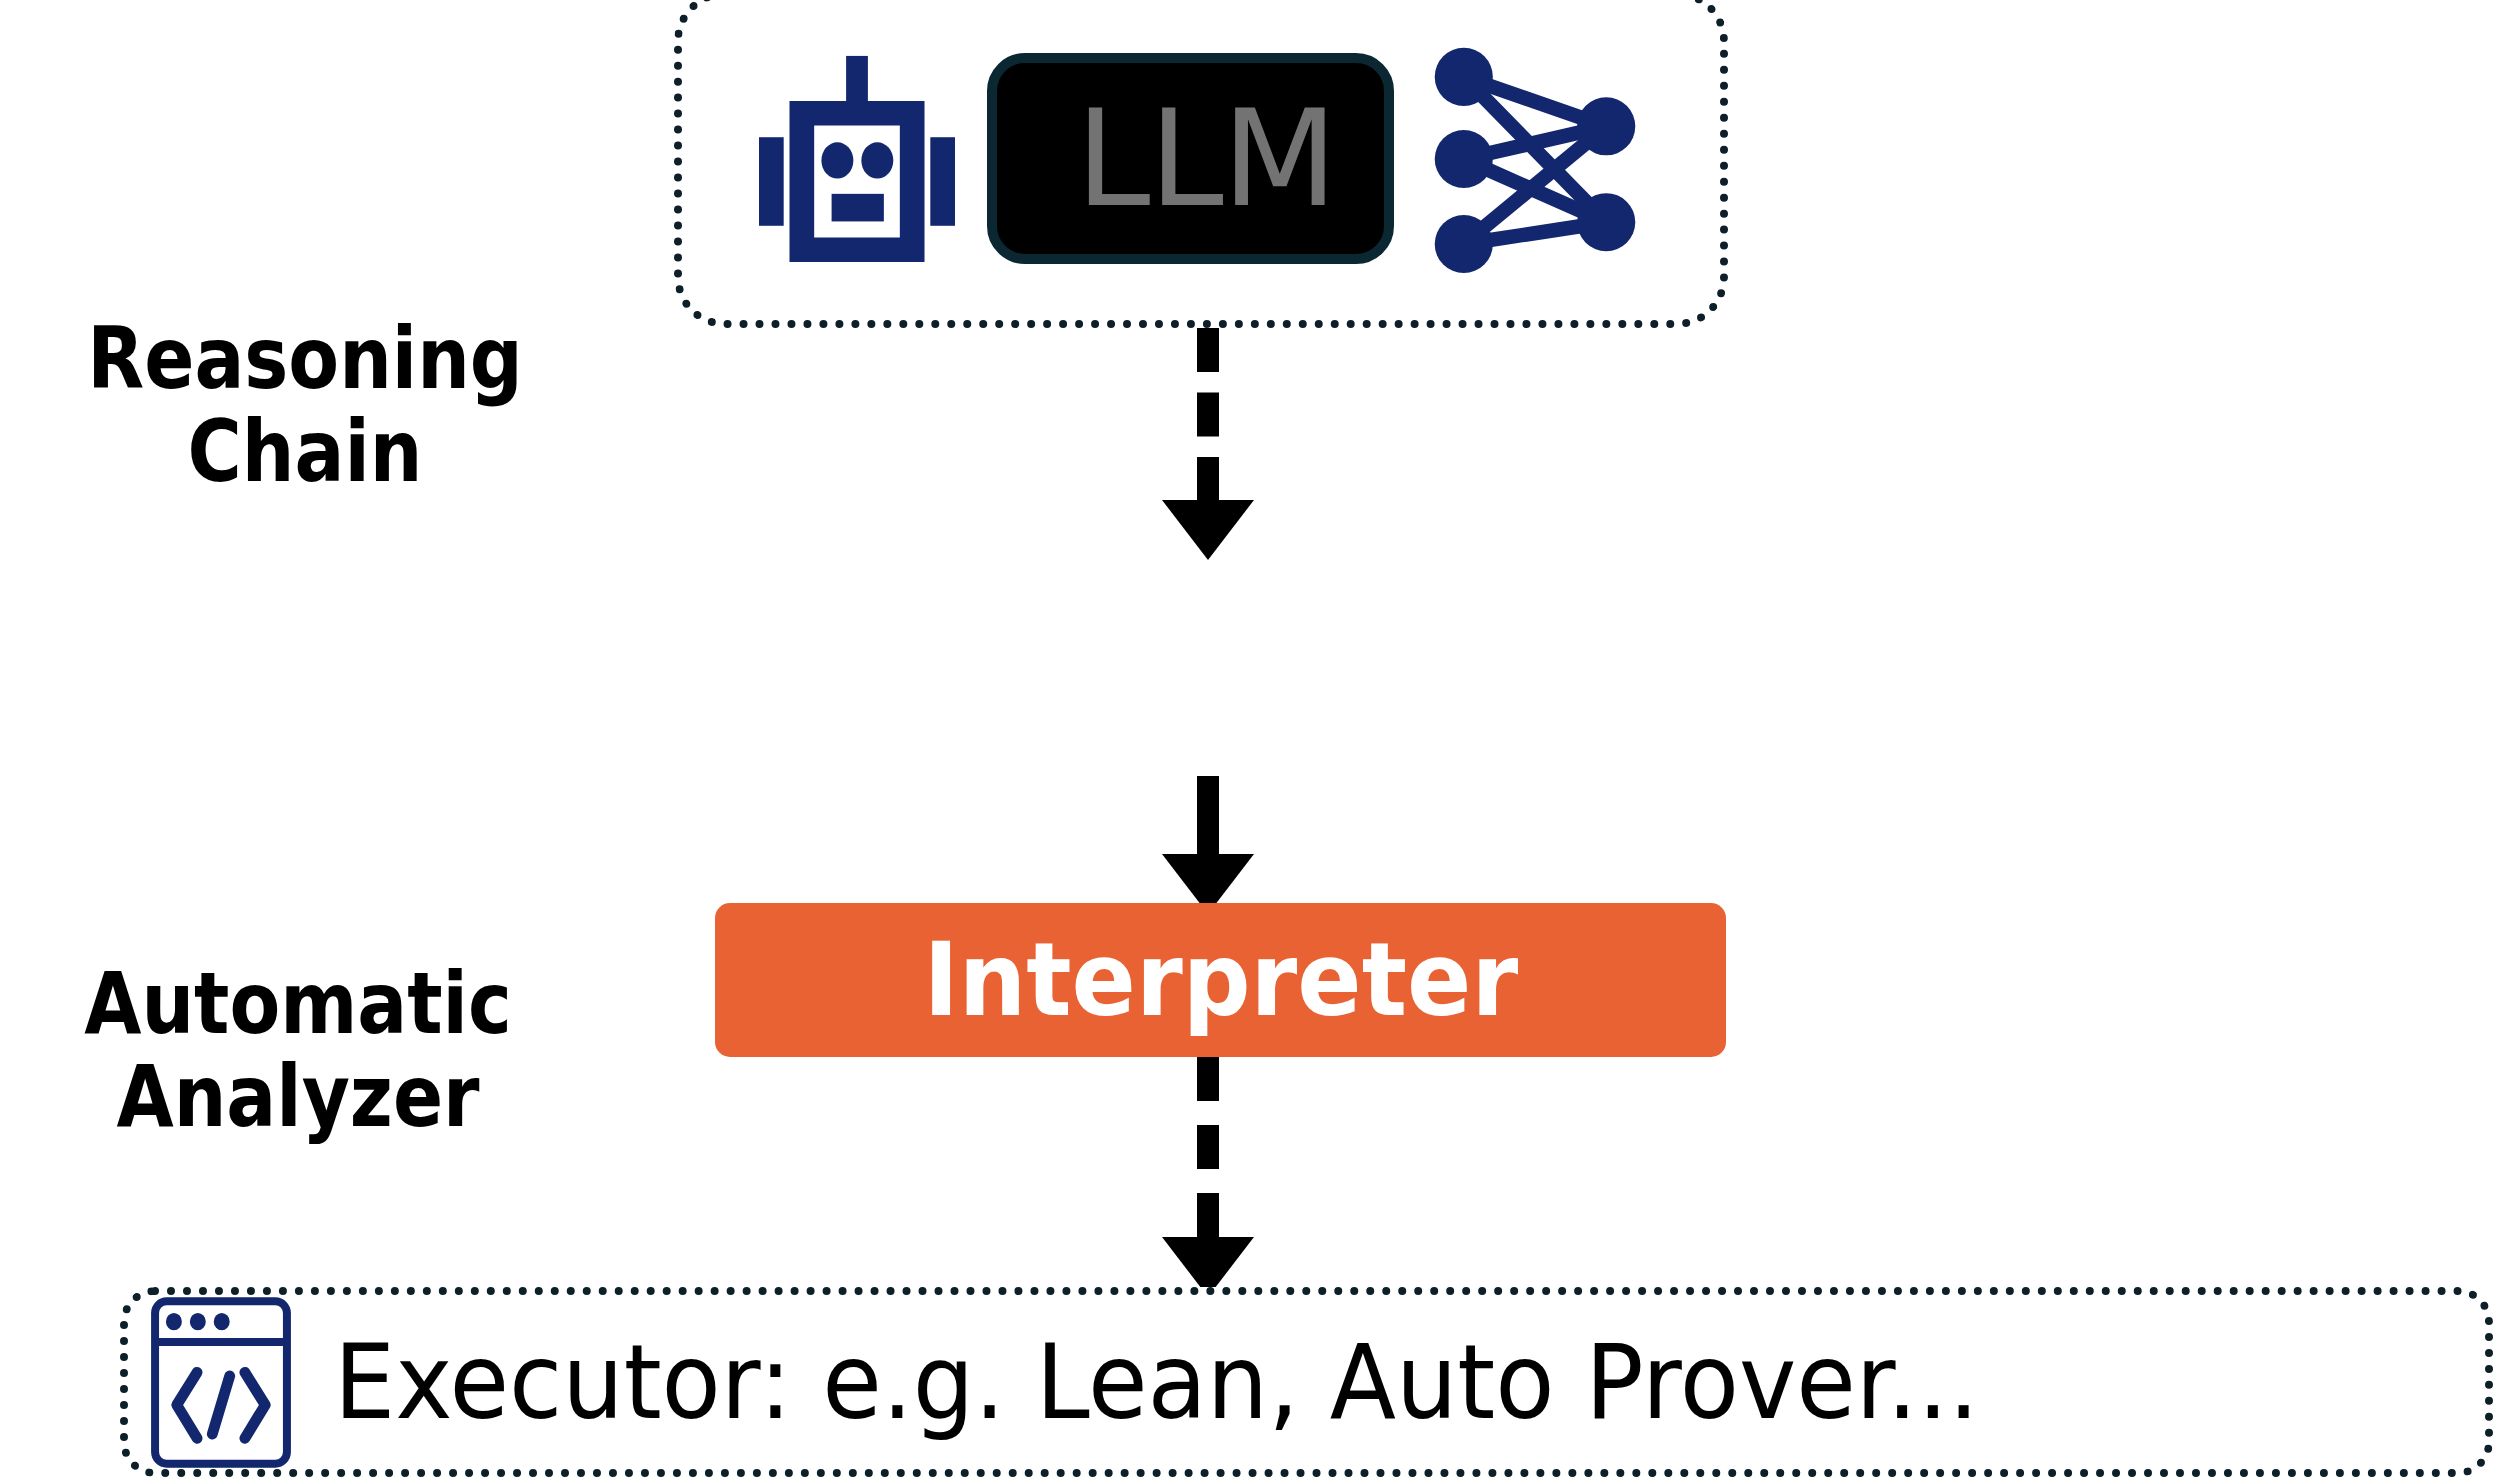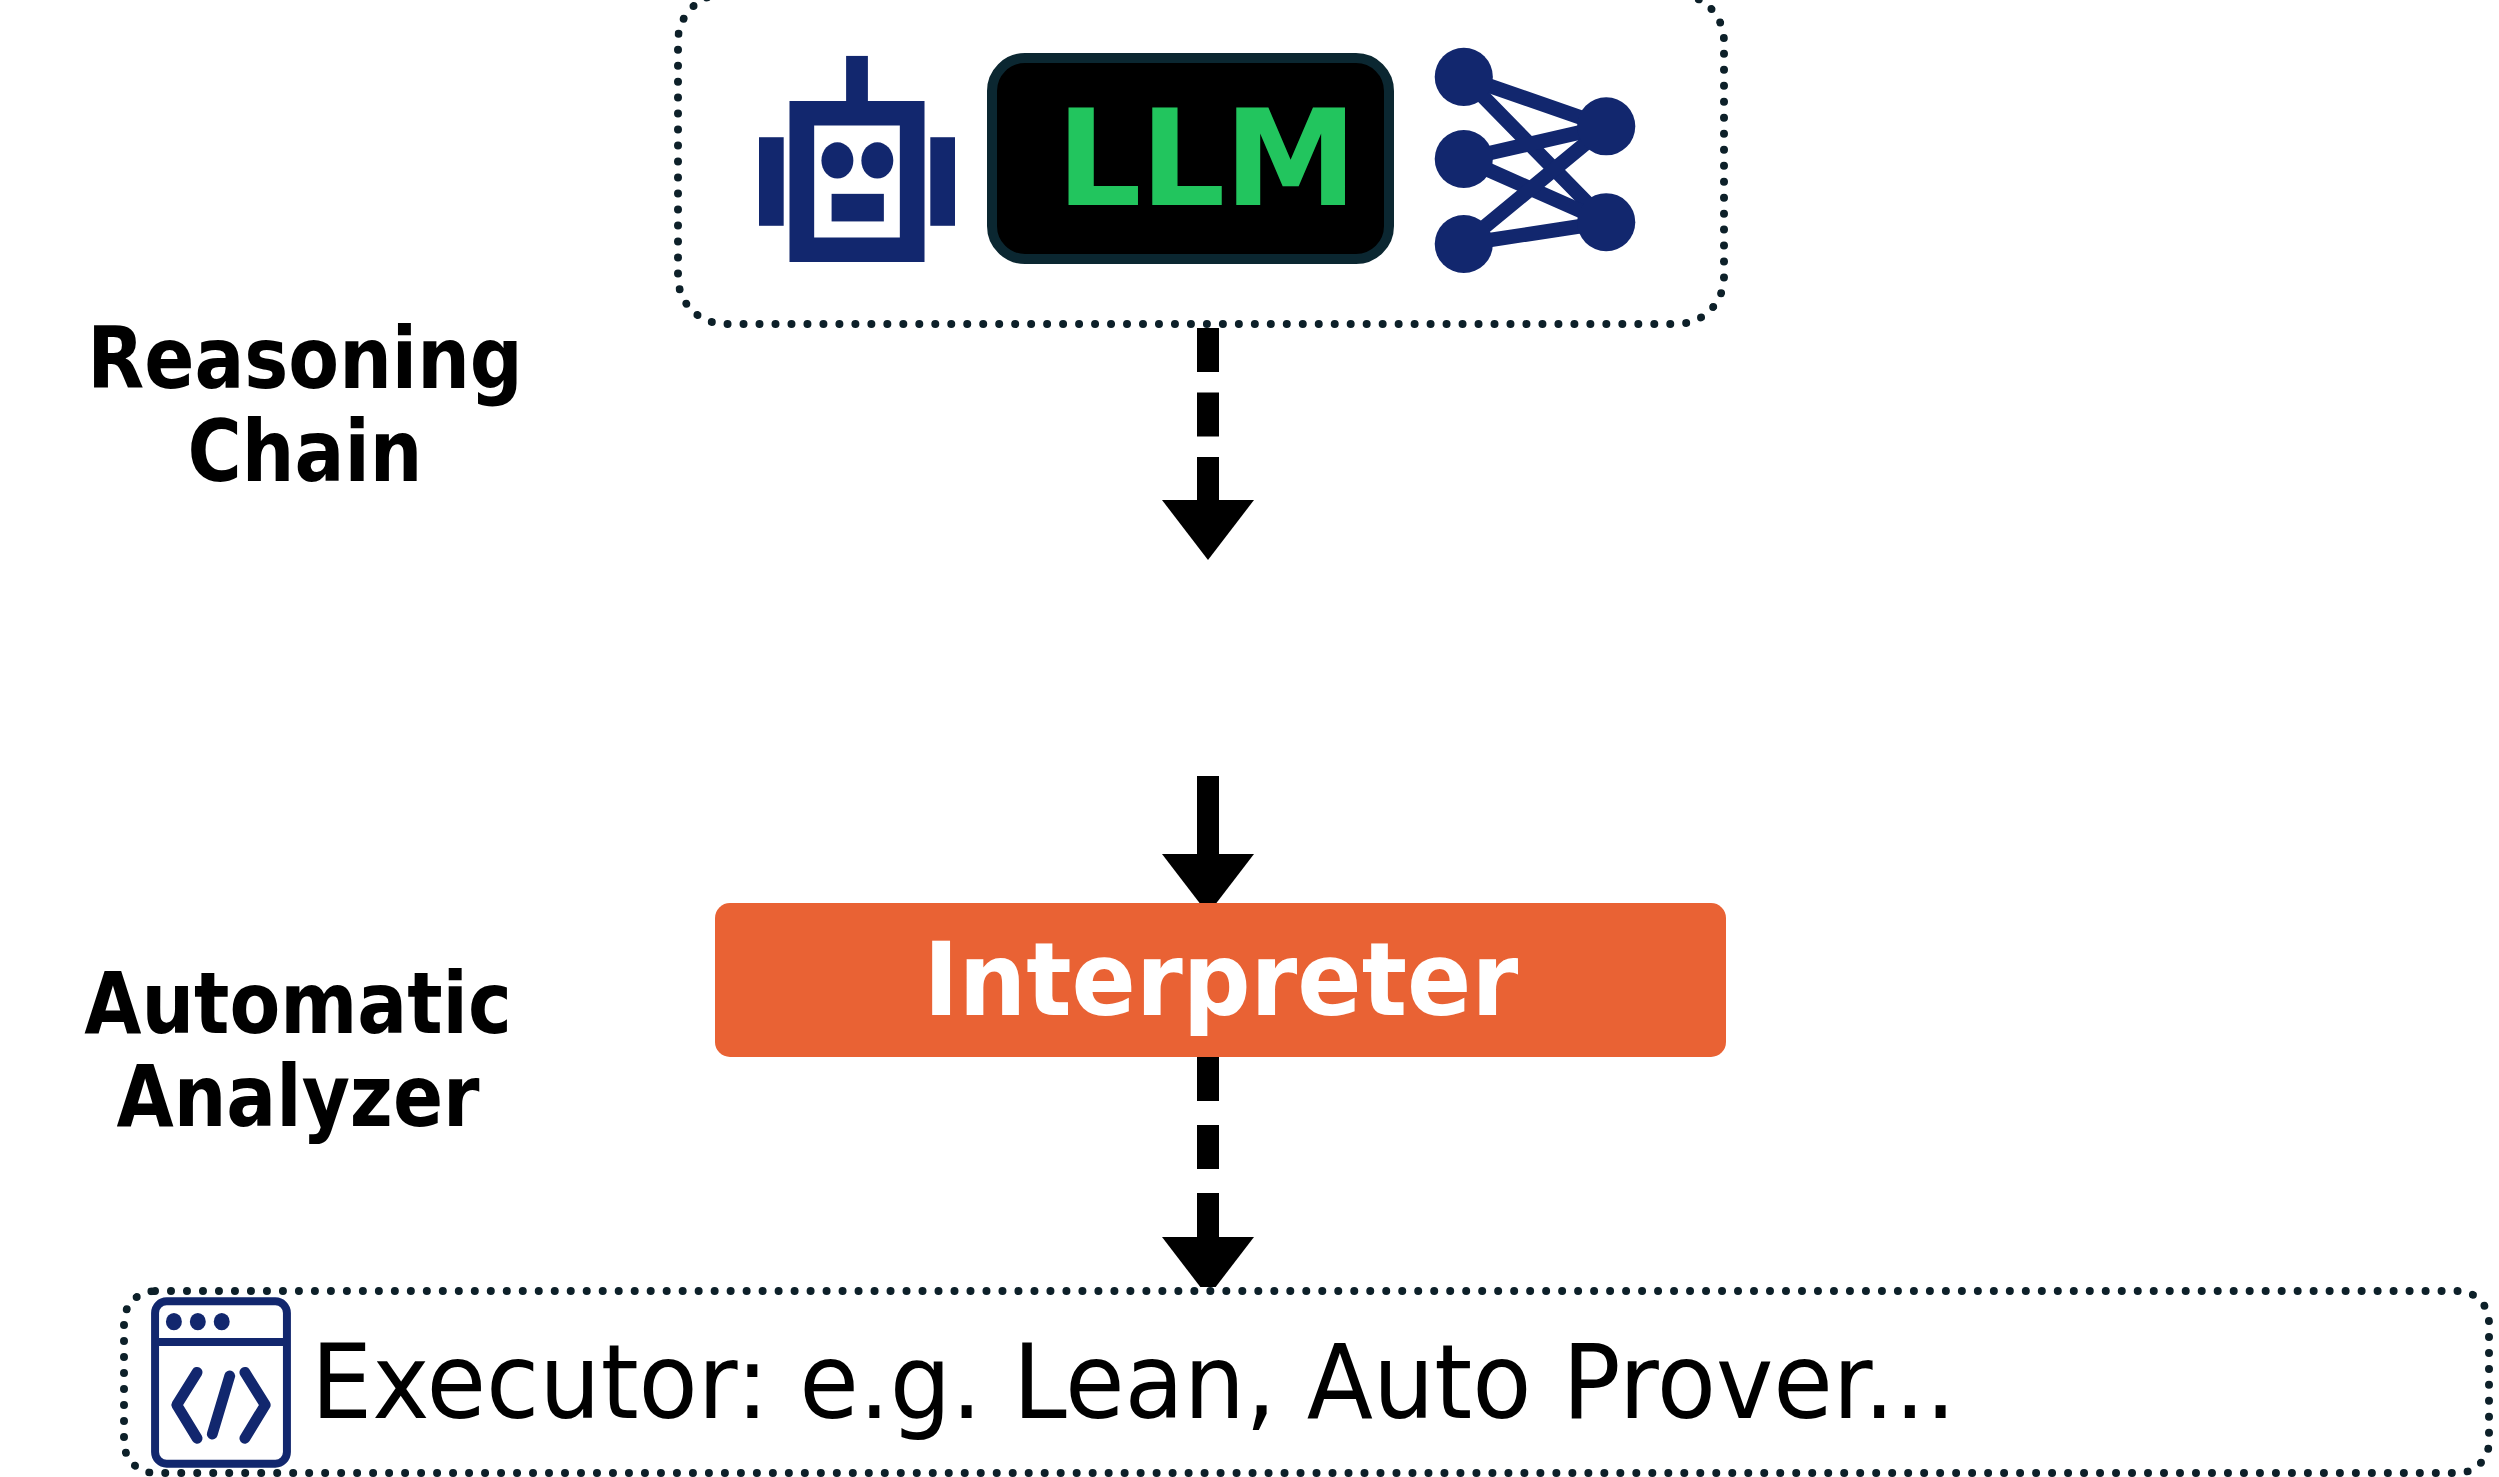--- a/index.html
+++ b/index.html
@@ -49,23 +49,23 @@
     width: 407px;
     height: 211px;
     background: #000000;
     border: 10.2px solid #0B2731;
     border-radius: 38px;
     display: flex;
     align-items: center;
     justify-content: center;
   }
   .llm-badge span {
-    color: #22c55e;
-    font-family: "DejaVu Sans", sans-serif;
-    font-weight: bold;
+    color: #737373;
+    font-family: "DejaVu Sans", sans-serif;
+    font-weight: normal;
     font-size: 134px;
     line-height: 1;
     letter-spacing: -1.5px;
     margin-left: 32px;
   }
 
   
   .side-label {
     position: absolute;
     font-family: "DejaVu Sans", sans-serif;
@@ -94,20 +94,21 @@
   #executor-box {
     left: 120px;
     top: 1287px;
     width: 2373px;
     height: 190px;
     border-radius: 35px;
     display: flex;
     align-items: center;
     justify-content: flex-start;
     padding-left: 22px;
+    gap: 23px;
   }
 
   .body-text {
     font-family: "DejaVu Sans", sans-serif;
     font-weight: normal;
     font-size: 103px;
     line-height: 1;
     color: #000000;
     white-space: nowrap;
     transform: scaleX(0.94);

